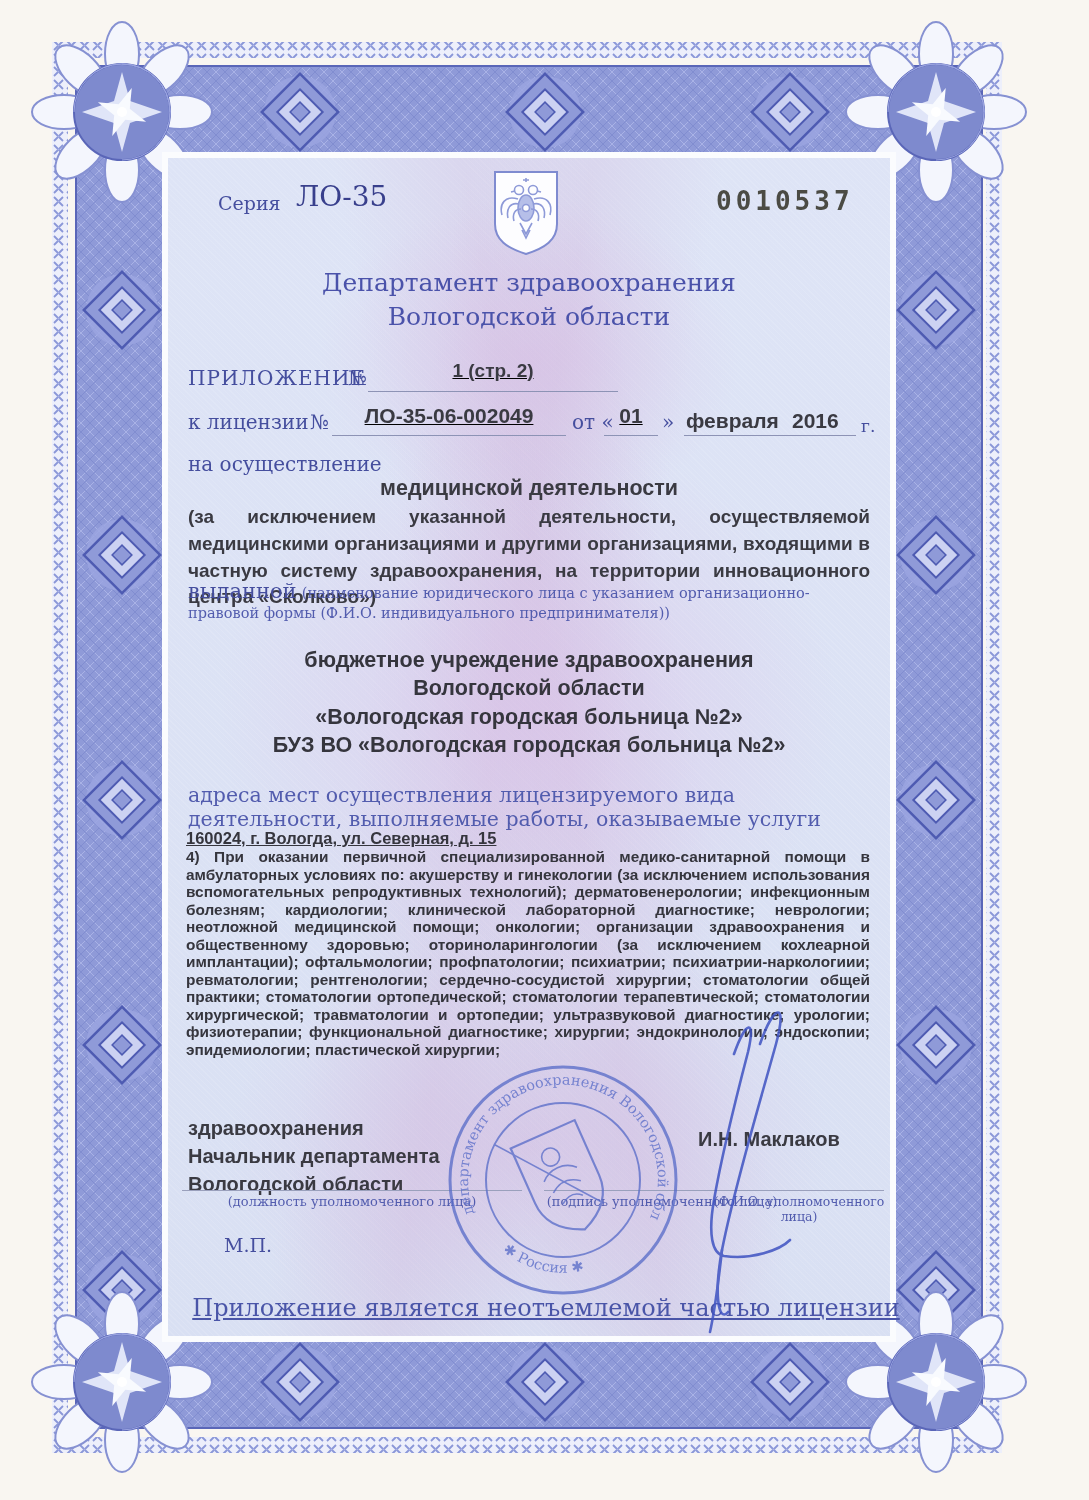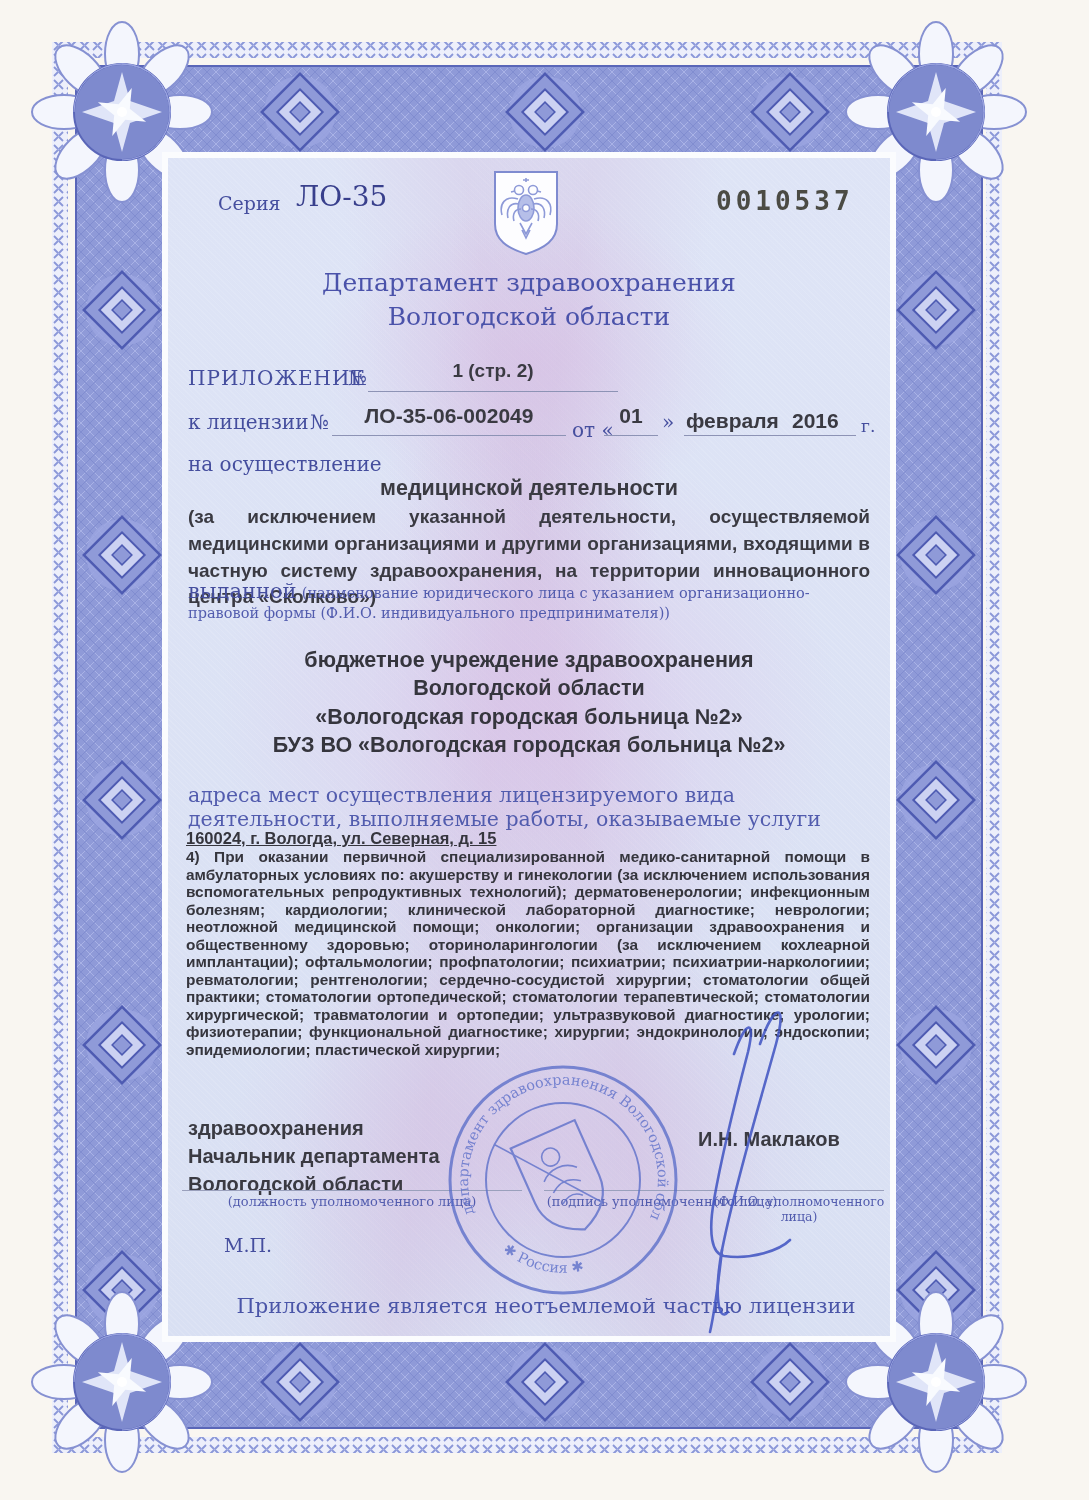--- a/index.html
+++ b/index.html
@@ -14,26 +14,26 @@
       linear-gradient(100deg, rgba(203,166,210,0) 32%, rgba(203,166,210,.22) 46%, rgba(203,166,210,0) 60%),
       linear-gradient(-100deg, rgba(203,166,210,0) 32%, rgba(203,166,210,.22) 46%, rgba(203,166,210,0) 60%),
       repeating-linear-gradient(45deg, rgba(255,255,255,.10) 0 1px, rgba(255,255,255,0) 1px 4px),
       linear-gradient(#dee4f6,#d9e0f3);
     box-shadow:0 0 0 6px #fbfcfe;}
   .abs{position:absolute;}
   .serif{font-family:"DejaVu Serif", serif;color:#454e9e;}
   .sans{font-family:"Liberation Sans","DejaVu Sans",sans-serif;color:#3a3a42;}
   .bold{font-weight:bold;}
   .center{text-align:center;}
-  .fill-line{border-bottom:1.5px solid #8d93b5;}
+  .fill-line{border-bottom:1.5px solid #8d93b5;text-decoration:underline;}
   .rule{border-top:1.2px solid #9aa0bc;height:0;}
   .just{text-align:justify;text-align-last:left;}
   .note-sm{font-size:13px;color:#525cae;}
   .num{font-family:"DejaVu Sans Mono",monospace;font-weight:600;color:#4b4b44;letter-spacing:4px;}
-  .nowrap{white-space:nowrap;margin-top:8px;}
+  .nowrap{white-space:nowrap;}
 </style>
 </head>
 <body>
 
 <div class="page">
 
   <svg class="border-svg" width="1089" height="1500" viewBox="0 0 1089 1500">
     <defs>
       <pattern id="guilmesh" width="18" height="18" patternUnits="userSpaceOnUse">
         <rect width="18" height="18" fill="#8f9ad8"></rect>
@@ -184,21 +184,21 @@
 
     <div class="abs rule" style="left:14px;top:1032px;width:340px;"></div>
     <div class="abs rule" style="left:376px;top:1032px;width:236px;"></div>
     <div class="abs rule" style="left:600px;top:1032px;width:116px;"></div>
     <div class="abs serif note-sm center" style="left:14px;top:1036px;width:340px;">(должность уполномоченного лица)</div>
     <div class="abs serif note-sm center" style="left:356px;top:1036px;width:276px;">(подпись уполномоченного лица)</div>
     <div class="abs serif center" style="left:540px;top:1036px;width:182px;font-size:12.5px;color:#525cae;">(Ф.И.О. уполномоченного лица)</div>
 
     <span class="abs serif" style="left:56px;top:1076px;font-size:19px;">М.П.</span>
 
-    <div class="abs serif center" style="left:0;width:756px;top:1136px;font-size:21px;color:#4a55a8;">Приложение является неотъемлемой частью лицензии</div>
+    <div class="abs serif center" style="left:0;width:756px;top:1136px;font-size:24px;color:#4a55a8;text-decoration:underline;">Приложение является неотъемлемой частью лицензии</div>
 
     <svg class="abs" style="left:0;top:0;" width="722" height="1178" viewBox="0 0 722 1178">
       <g opacity="0.78" stroke="#5b6ec9" fill="none">
         <circle cx="395" cy="1022" r="113" stroke-width="3"></circle>
         <circle cx="395" cy="1022" r="77" stroke-width="2"></circle>
         <defs>
           <path id="arcTop" d="M309,1062 A95,95 0 1 1 481,1062"></path>
           <path id="arcBot" d="M320,1078 A95,95 0 0 0 470,1078"></path>
         </defs>
         <text font-size="14.5" fill="#5b6ec9" stroke="none" font-family="DejaVu Serif, serif">

